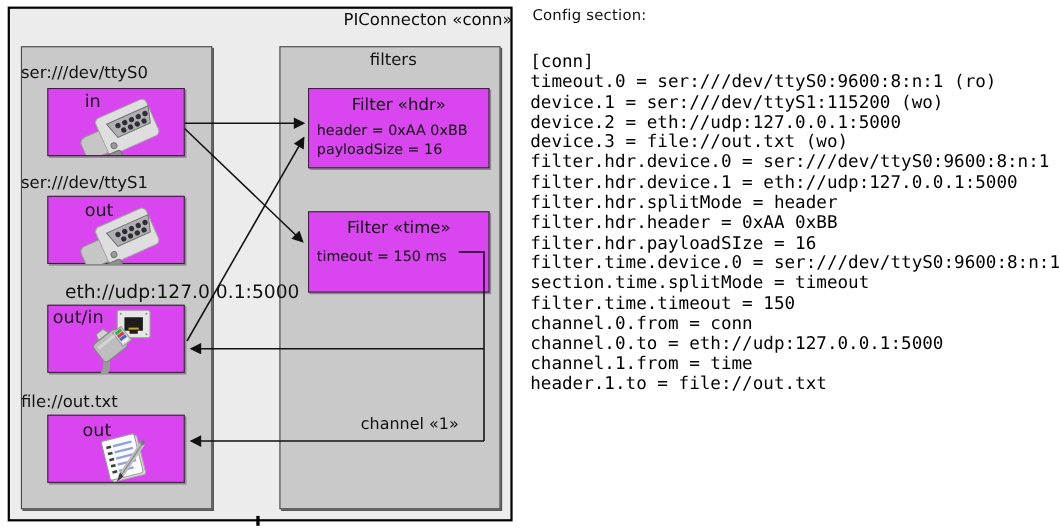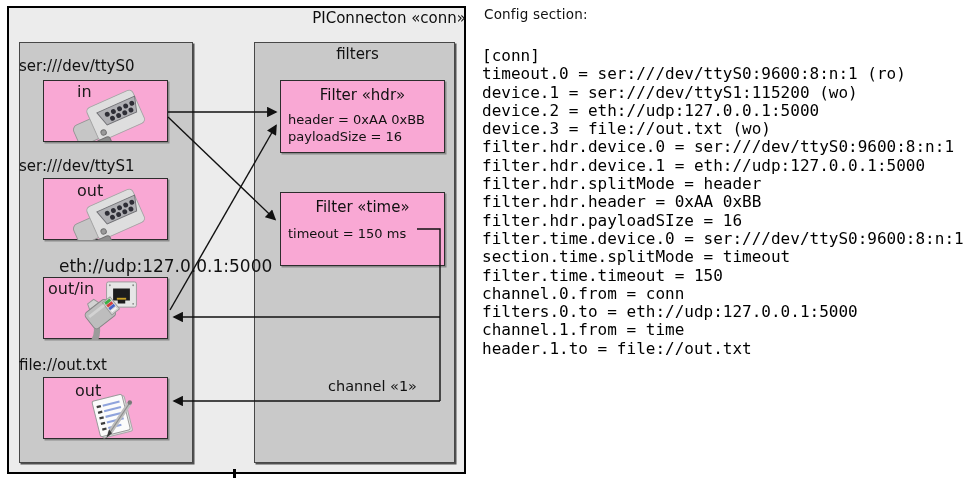--- a/index.html
+++ b/index.html
@@ -22,21 +22,21 @@
     background:#c9c9c9; border:1.5px solid #474747; box-sizing:border-box;
     box-shadow:1.5px 1.5px 0 rgba(30,30,30,0.75);
   }
   .panel-devices { left:19px; top:42px; width:174px; height:421px; }
   .panel-filters { left:254px; top:42px; width:201px; height:421px; }
   .filters-title { left:254px; top:45px; width:159px; text-align:center; font-size:15px;margin-left:24px; }
 
   .dev-label { left:19px; width:174px; font-size:15px; line-height:16px; white-space:nowrap; }
   .dev-label.small { font-size:17px;margin-left:40px; }
   .white-box {
-    background:#f9a8d4; border:1.5px solid #2d2d2d; box-sizing:border-box;
+    background:#d946ef; border:1.5px solid #2d2d2d; box-sizing:border-box;
     box-shadow:1.5px 1.5px 0 #8a8a8a;
     padding-left:39px;
   }
   .dev-box { left:43px; width:125px; height:62px; }
   .dev-mode { position:absolute; font-size:16px; line-height:17px; color:#1a1a1a; }
 
   .filter-box { left:280px; width:165px; }
   .filter-title { position:absolute; left:0; right:0; top:5px; text-align:center; font-size:15px; }
   .filter-props { position:absolute; left:7px; right:2px; font-size:13px; line-height:16.5px; white-space:nowrap; }
 
@@ -216,18 +216,18 @@
     <div>device.3 = file://out.txt (wo)</div>
     <div>filter.hdr.device.0 = ser:///dev/ttyS0:9600:8:n:1</div>
     <div>filter.hdr.device.1 = eth://udp:127.0.0.1:5000</div>
     <div>filter.hdr.splitMode = header</div>
     <div>filter.hdr.header = 0xAA 0xBB</div>
     <div>filter.hdr.payloadSIze = 16</div>
     <div>filter.time.device.0 = ser:///dev/ttyS0:9600:8:n:1</div>
     <div>section.time.splitMode = timeout</div>
     <div>filter.time.timeout = 150</div>
     <div>channel.0.from = conn</div>
-    <div>filters.0.to = eth://udp:127.0.0.1:5000</div>
+    <div>channel.0.to = eth://udp:127.0.0.1:5000</div>
     <div>channel.1.from = time</div>
     <div>header.1.to = file://out.txt</div>
   </div>
 
 </div>
 
 </body></html>

